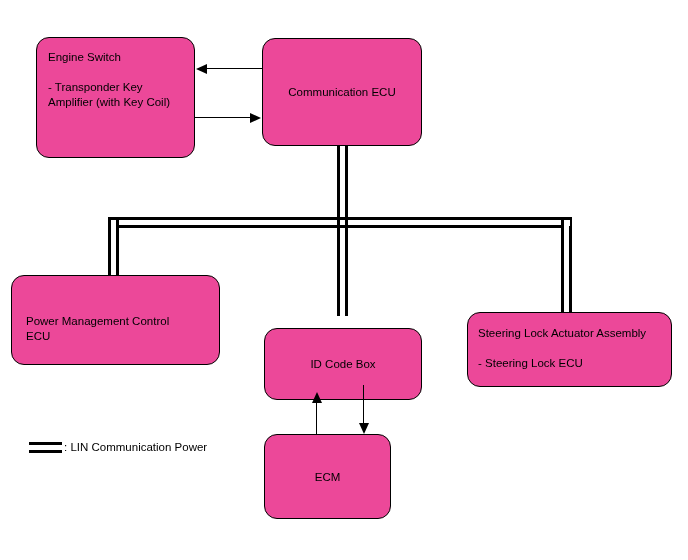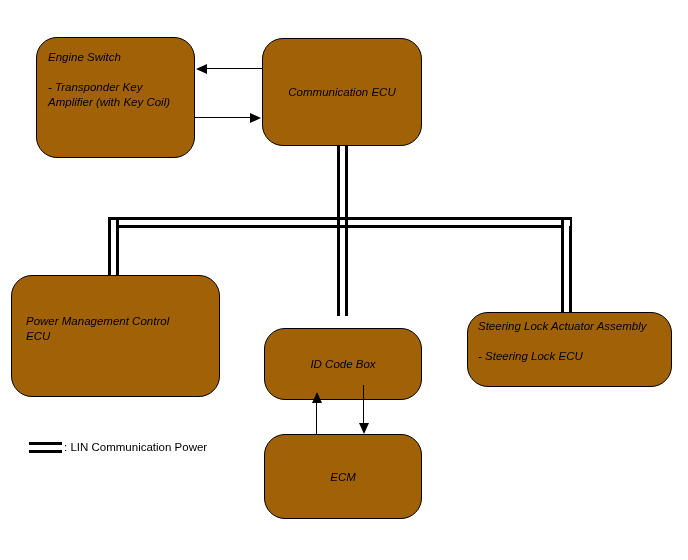--- a/index.html
+++ b/index.html
@@ -18,24 +18,23 @@
     height: 560px;
     background: #ffffff;
     overflow: hidden;
   }
 
   
   .node {
     position: absolute;
     box-sizing: border-box;
     border: 1.6px solid #000000;
-    border-radius: 21px;
-    background: #a16207;
+    border-radius: 13px;
+    background: #ec4899;
     z-index: 5;
-    font-style: italic;
   }
   .node .node-text {
     position: absolute;
     left: 0;
     right: 0;
     font-size: 11.5px;
     line-height: 15px;
     color: #000000;
     white-space: pre-line;
   }
@@ -191,36 +190,36 @@
     <div class="node-text topleft" style="top:12px; left:11px; right:8px;">Engine Switch
 
 - Transponder Key
 Amplifier (with Key Coil)</div>
   </div>
 
   <div class="node" style="left:262px; top:38px; width:160px; height:108px;">
     <div class="node-text centered">Communication ECU</div>
   </div>
 
-  <div class="node" style="left:11px; top:275px; width:209px; height:122px;">
+  <div class="node" style="left:11px; top:275px; width:209px; height:90px;">
     <div class="node-text topleft" style="top:38px; left:14px; right:8px;">Power Management Control
 ECU</div>
   </div>
 
   <div class="node" style="left:264px; top:328px; width:158px; height:72px;">
     <div class="node-text centered">ID Code Box</div>
   </div>
 
   <div class="node" style="left:467px; top:312px; width:205px; height:75px;">
-    <div class="node-text topleft" style="top:6px; left:10px; right:6px;">Steering Lock Actuator Assembly
+    <div class="node-text topleft" style="top:13px; left:10px; right:6px;">Steering Lock Actuator Assembly
 
 - Steering Lock ECU</div>
   </div>
 
-  <div class="node" style="left:264px; top:434px; width:158px; height:85px;">
+  <div class="node" style="left:264px; top:434px; width:127px; height:85px;">
     <div class="node-text centered">ECM</div>
   </div>
 
   <div id="legend">
     <div class="legend-symbol"></div>
     <div class="legend-text">: LIN Communication Power</div>
   </div>
 
 </div>
 

